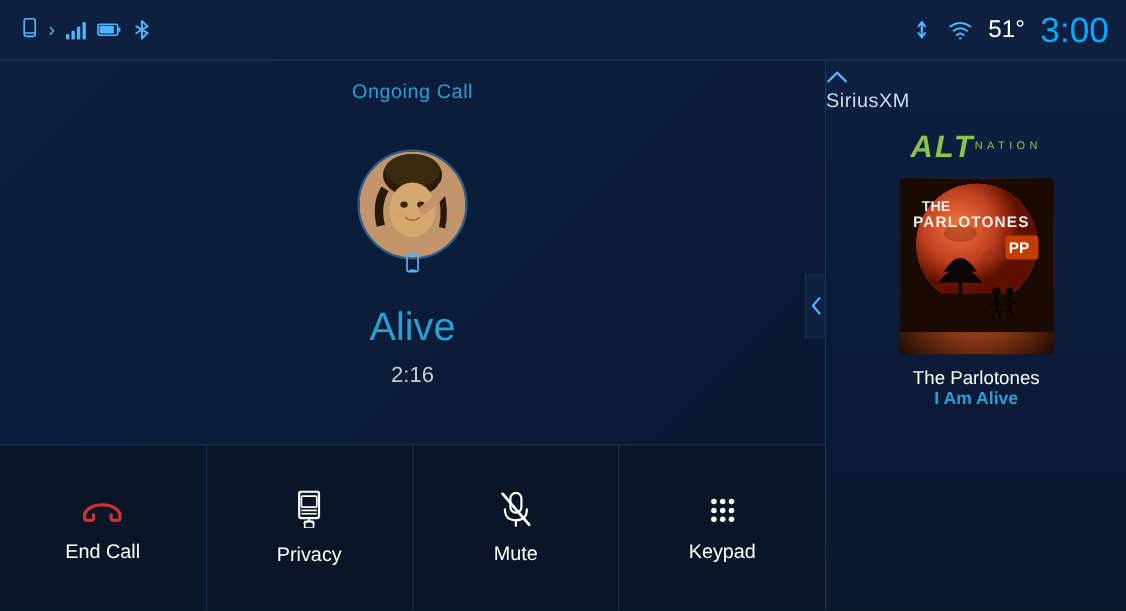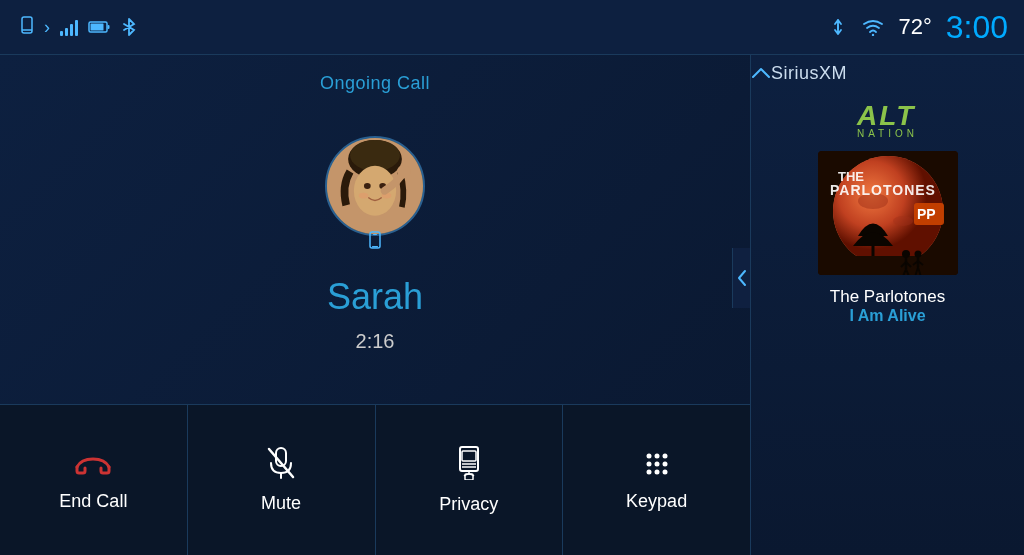--- a/index.html
+++ b/index.html
@@ -201,62 +201,63 @@
       height: 500px;
       background: linear-gradient(180deg, #0d2040 0%, #0a1830 100%);
       display: flex;
       flex-direction: column;
       align-items: center;
     }
 
     .sidebar-header {
       width: 100%;
       display: flex;
-      flex-direction: row;
-      align-items: flex-end;
+      flex-direction: column;
+      align-items: flex-start;
       padding: 8px 0 4px;
     }
 
     .chevron-up {
       color: #4db8ff;
       font-size: 14px;
       margin-bottom: 2px;
     }
 
     .siriusxm-label {
       color: #ccddee;
       font-size: 18px;
       font-weight: 400;
       letter-spacing: 0.5px;
     }
 
     .alt-nation-logo {
       margin: 12px 0 8px;
       display: flex;
-      flex-direction: column;
+      flex-direction: row;
+      align-items: center;
     }
 
     .alt-logo-text {
       font-size: 28px;
       font-weight: 900;
       color: #8bc34a;
       letter-spacing: 2px;
       font-style: italic;
     }
 
     .nation-text {
       font-size: 10px;
       color: #8bc34a;
       letter-spacing: 4px;
       margin-top: -4px;
     }
 
     .album-art {
       width: 140px;
-      height: 124px;
+      height: 160px;
       border-radius: 4px;
       background: radial-gradient(ellipse at center, #d4683a 0%, #b84a20 40%, #1a0a00 100%);
       position: relative;
       overflow: hidden;
       margin: 4px 0 12px;
     }
 
     .artist-name {
       color: #ffffff;
       font-size: 17px;
@@ -342,21 +343,21 @@
       <path d="M10 17 L7 13 M10 17 L13 13 M10 17 L10 8" stroke="#4db8ff" stroke-width="1.8" stroke-linecap="round" stroke-linejoin="round" transform="translate(0,0)"></path>
     </svg>
 
     <svg width="22" height="18" viewBox="0 0 22 18" fill="none">
       <path d="M2 6 Q11 0 20 6" stroke="#4db8ff" stroke-width="1.8" stroke-linecap="round" fill="none"></path>
       <path d="M5 10 Q11 5.5 17 10" stroke="#4db8ff" stroke-width="1.8" stroke-linecap="round" fill="none"></path>
       <path d="M8 14 Q11 11 14 14" stroke="#4db8ff" stroke-width="1.8" stroke-linecap="round" fill="none"></path>
       <circle cx="11" cy="17" r="1.2" fill="#4db8ff"></circle>
     </svg>
 
-    <span class="temp-display">72°</span>
+    <span class="temp-display">51°</span>
     <span class="time-display">3:00</span>
   </div>
 </div>
 
 <div class="top-divider"></div>
 
 <div class="main-container">
   <div class="call-panel">
     <div class="ongoing-call-label">Ongoing Call</div>
 
@@ -391,56 +392,56 @@
 
         <div class="phone-indicator">
           <svg width="20" height="22" viewBox="0 0 20 22" fill="none">
             <rect x="5" y="1" width="10" height="16" rx="2" stroke="#4db8ff" stroke-width="1.5" fill="none"></rect>
             <rect x="7" y="15" width="6" height="1.5" rx="0.5" fill="#4db8ff"></rect>
             <rect x="8" y="3" width="4" height="1" rx="0.5" fill="#4db8ff"></rect>
           </svg>
         </div>
       </div>
 
-      <div class="contact-name">Sarah</div>
+      <div class="contact-name">Alive</div>
       <div class="call-duration">2:16</div>
     </div>
 
     <div class="action-buttons">
 
       <div class="action-btn">
         <svg width="40" height="28" viewBox="0 0 40 28" fill="none">
           <path d="M4 18 Q8 10 20 10 Q32 10 36 18" stroke="#cc3333" stroke-width="3" fill="none" stroke-linecap="round"></path>
           <path d="M4 18 L4 22 Q4 24 6 24 L10 24 Q12 24 12 22 L12 19" stroke="#cc3333" stroke-width="3" fill="none" stroke-linecap="round" stroke-linejoin="round"></path>
           <path d="M28 19 L28 22 Q28 24 30 24 L34 24 Q36 24 36 22 L36 18" stroke="#cc3333" stroke-width="3" fill="none" stroke-linecap="round" stroke-linejoin="round"></path>
         </svg>
         <span class="btn-label">End Call</span>
-      </div>
-
-      <div class="action-btn">
-        <svg width="28" height="32" viewBox="0 0 28 32" fill="none">
-          <rect x="9" y="1" width="10" height="18" rx="5" stroke="#ffffff" stroke-width="2" fill="none"></rect>
-          <path d="M4 16 Q4 26 14 26 Q24 26 24 16" stroke="#ffffff" stroke-width="2" fill="none" stroke-linecap="round"></path>
-          <line x1="14" y1="26" x2="14" y2="31" stroke="#ffffff" stroke-width="2" stroke-linecap="round"></line>
-          <line x1="2" y1="2" x2="26" y2="30" stroke="#ffffff" stroke-width="2.5" stroke-linecap="round"></line>
-        </svg>
-        <span class="btn-label">Mute</span>
       </div>
 
       <div class="action-btn">
         <svg width="28" height="34" viewBox="0 0 28 34" fill="none">
           <rect x="5" y="1" width="18" height="24" rx="2" stroke="#ffffff" stroke-width="2" fill="none"></rect>
           <rect x="7" y="5" width="14" height="10" rx="1" stroke="#ffffff" stroke-width="1.5" fill="none"></rect>
           <line x1="7" y1="18" x2="21" y2="18" stroke="#ffffff" stroke-width="1.5"></line>
           <line x1="7" y1="21" x2="21" y2="21" stroke="#ffffff" stroke-width="1.5"></line>
           <rect x="10" y="28" width="8" height="6" rx="1" stroke="#ffffff" stroke-width="1.5" fill="none"></rect>
           <line x1="14" y1="25" x2="14" y2="28" stroke="#ffffff" stroke-width="1.5"></line>
           <path d="M9 30 Q14 26 19 30" stroke="#ffffff" stroke-width="1.5" fill="none"></path>
         </svg>
         <span class="btn-label">Privacy</span>
+      </div>
+
+      <div class="action-btn">
+        <svg width="28" height="32" viewBox="0 0 28 32" fill="none">
+          <rect x="9" y="1" width="10" height="18" rx="5" stroke="#ffffff" stroke-width="2" fill="none"></rect>
+          <path d="M4 16 Q4 26 14 26 Q24 26 24 16" stroke="#ffffff" stroke-width="2" fill="none" stroke-linecap="round"></path>
+          <line x1="14" y1="26" x2="14" y2="31" stroke="#ffffff" stroke-width="2" stroke-linecap="round"></line>
+          <line x1="2" y1="2" x2="26" y2="30" stroke="#ffffff" stroke-width="2.5" stroke-linecap="round"></line>
+        </svg>
+        <span class="btn-label">Mute</span>
       </div>
 
       <div class="action-btn">
         <svg width="32" height="30" viewBox="0 0 32 30" fill="none">
           <circle cx="8" cy="7" r="2.5" fill="#ffffff"></circle>
           <circle cx="16" cy="7" r="2.5" fill="#ffffff"></circle>
           <circle cx="24" cy="7" r="2.5" fill="#ffffff"></circle>
           <circle cx="8" cy="15" r="2.5" fill="#ffffff"></circle>
           <circle cx="16" cy="15" r="2.5" fill="#ffffff"></circle>
           <circle cx="24" cy="15" r="2.5" fill="#ffffff"></circle>

